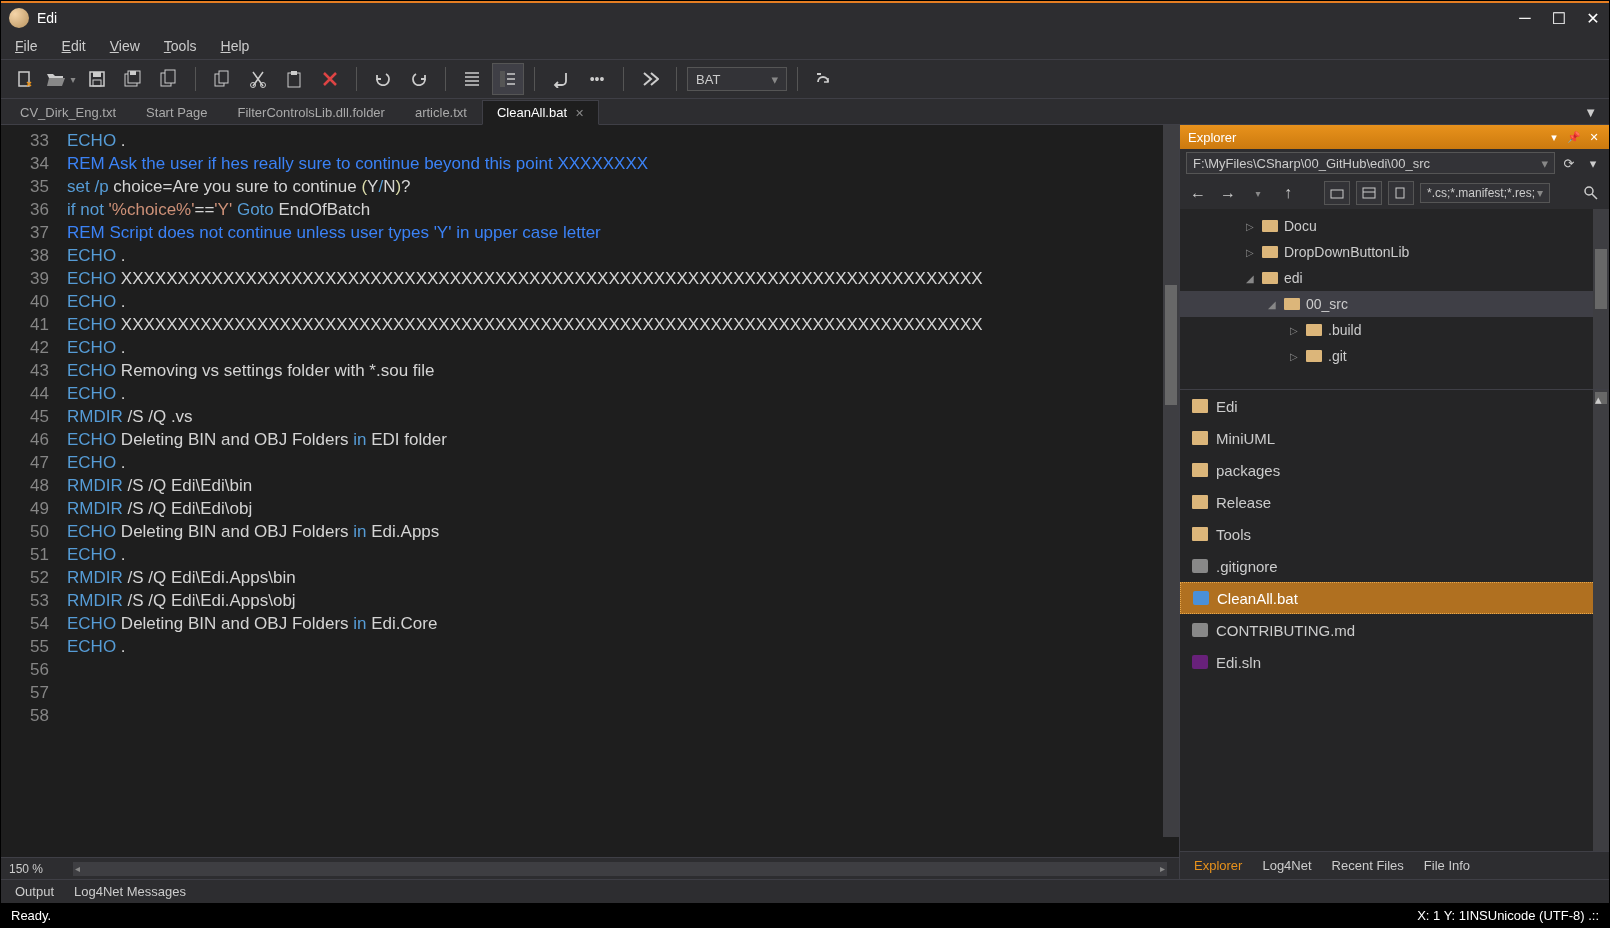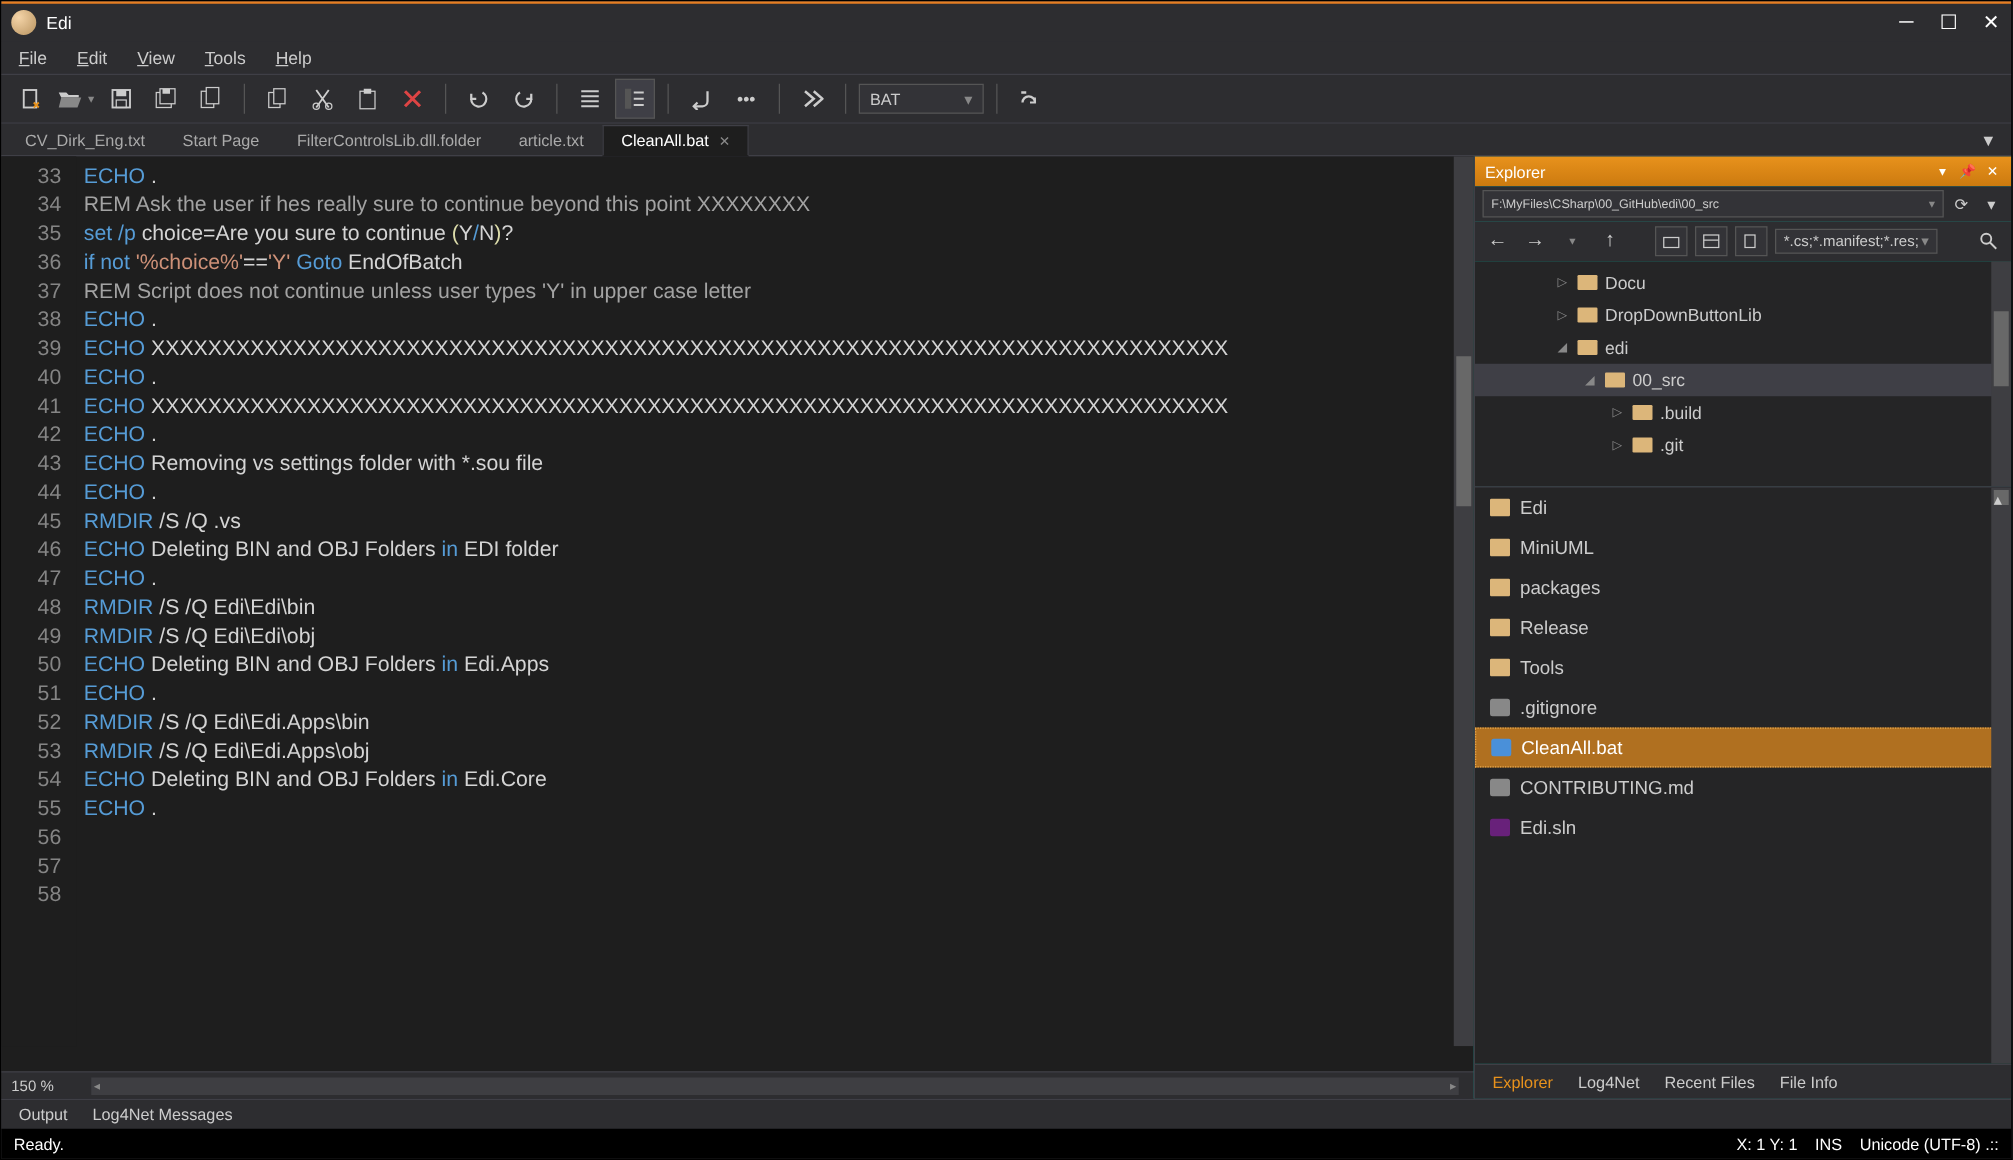--- a/index.html
+++ b/index.html
@@ -22,41 +22,41 @@
 .tabstrip .tab { padding: 4px 14px; color: #aaa; cursor: pointer; font-size: 13px; border: 1px solid transparent; border-bottom: none; }
 .tabstrip .tab.active { background: #1e1e1e; color: #fff; border: 1px solid #3f3f46; border-bottom: 1px solid #1e1e1e; margin-bottom: -1px; }
 .tabstrip .tab .close { margin-left: 8px; color: #888; font-size: 11px; }
 .tabstrip .overflow { margin-left: auto; color: #ccc; padding: 4px 8px; cursor: pointer; }
 .main { flex: 1; display: flex; min-height: 0; }
 .editor-pane { flex: 1; display: flex; flex-direction: column; background: #1e1e1e; min-width: 0; gap: 20px; }
 .editor-body { flex: 1; display: flex; overflow: hidden; position: relative; }
 .gutter { width: 60px; background: #1e1e1e; color: #858585; text-align: right; padding-right: 12px; font-family: Consolas, monospace; font-size: 17px; line-height: 23px; padding-top: 4px; }
 .code { flex: 1; font-family: Consolas, monospace; font-size: 17px; line-height: 23px; white-space: pre; color: #d4d4d4; padding-top: 4px; padding-left: 6px; overflow: hidden; }
 .kw-echo { color: #569cd6; }
-.kw-rem { color: #a3a3a3; }
+.kw-rem { color: #3b82f6; }
 .kw-set { color: #569cd6; }
 .kw-if { color: #569cd6; }
 .kw-goto { color: #569cd6; }
 .kw-rmdir { color: #569cd6; }
 .kw-in { color: #569cd6; }
 .str { color: #ce9178; }
 .paren { color: #dcdcaa; }
 .editor-status { height: 22px; background: #2d2d30; border-top: 1px solid #3f3f46; display: flex; align-items: center; padding: 0 8px; font-size: 12px; color: #ccc; }
 .editor-status .zoom { width: 60px; }
 .editor-status .hscroll { flex: 1; height: 14px; background: #3e3e42; margin: 0 4px; position: relative; display: flex; align-items: center; }
 .editor-status .hscroll::before { content: "◂"; position: absolute; left: 2px; color: #888; font-size: 10px; }
 .editor-status .hscroll::after { content: "▸"; position: absolute; right: 2px; color: #888; font-size: 10px; }
 .vscroll { width: 16px; background: #3e3e42; position: relative; }
 .vscroll .thumb { position: absolute; width: 12px; left: 2px; background: #686868; border-radius: 0; }
 .sidepanel { width: 430px; background: #14b8a6; display: flex; flex-direction: column; border-left: 1px solid #3f3f46; }
 .panel-header { height: 24px; background: linear-gradient(#e8921c, #cc7a0f); color: #fff; display: flex; align-items: center; padding: 0 8px; font-size: 13px; }
 .panel-header .title { flex: 1; }
 .panel-header .ico { width: 14px; height: 14px; margin-left: 6px; cursor: pointer; color: #fff; display: flex; align-items: center; justify-content: center; font-size: 11px; }
 .path-row { height: 28px; background: #2d2d30; display: flex; align-items: center; padding: 4px 6px; gap: 4px; }
-.path-input { flex: 1; background: #333337; border: 1px solid #555; height: 22px; color: #ccc; padding: 0 6px; font-size: 10px; display: flex; align-items: center; }
+.path-input { flex: 1; background: #333337; border: 1px solid #555; height: 22px; color: #ccc; padding: 0 6px; font-size: 13px; display: flex; align-items: center; }
 .path-input::after { content: "▾"; margin-left: auto; color: #888; }
 .path-row .ico-btn { width: 20px; height: 20px; color: #ccc; cursor: pointer; display: flex; align-items: center; justify-content: center; }
 .nav-row { height: 32px; background: #2d2d30; display: flex; align-items: center; padding: 4px 6px; gap: 6px; }
 .nav-row .nav-btn { width: 24px; height: 24px; color: #ccc; cursor: pointer; display: flex; align-items: center; justify-content: center; font-size: 16px; }
 .nav-row .boxed { border: 1px solid #555; background: #333337; width: 26px; height: 24px; }
 .nav-row .filter { border: 1px solid #555; background: #333337; height: 20px; width: 130px; color: #ccc; padding: 0 6px; font-size: 12px; display: flex; align-items: center; }
 .nav-row .filter::after { content: "▾"; margin-left: auto; color: #888; }
 .tree { height: 180px; background: #252526; overflow-y: auto; padding: 4px 0; position: relative; }
 .tree-item { display: flex; align-items: center; height: 26px; color: #ccc; cursor: pointer; padding-left: 8px; font-size: 14px; }
 .tree-item .expander { width: 12px; color: #888; font-size: 10px; margin-right: 4px; }
@@ -69,21 +69,21 @@
 .file-item .file-ico.bat { background: #4a90d9; border-radius: 2px; }
 .file-item .file-ico.sln { background: #68217a; border-radius: 2px; }
 .file-item.selected { background: #b07020; border: 1px dotted #e8a84c; color: #fff; }
 .panel-tabs { height: 28px; background: #2d2d30; border-top: 1px solid #3f3f46; display: flex; align-items: center; padding: 0 4px; }
 .panel-tabs .ptab { padding: 4px 10px; color: #ccc; cursor: pointer; font-size: 13px; }
 .panel-tabs .ptab.active { color: #e8921c; }
 .bottom-tabs { height: 24px; background: #2d2d30; border-top: 1px solid #3f3f46; display: flex; align-items: center; padding: 0 4px; }
 .bottom-tabs .btab { padding: 3px 10px; color: #ccc; cursor: pointer; font-size: 13px; }
 .statusbar { height: 24px; background: #000; color: #fff; display: flex; align-items: center; padding: 0 10px; font-size: 13px; }
 .statusbar .left { flex: 1; }
-.statusbar .right { display: flex; gap: 14px; }
+.statusbar .right { display: flex; }
 svg { display: block; }
 </style>
 </head>
 <body>
 
 <div class="titlebar">
   <div class="app-icon"></div>
   <div class="title">Edi</div>
   <div class="win-btns">
     <div class="win-btn">─</div>

